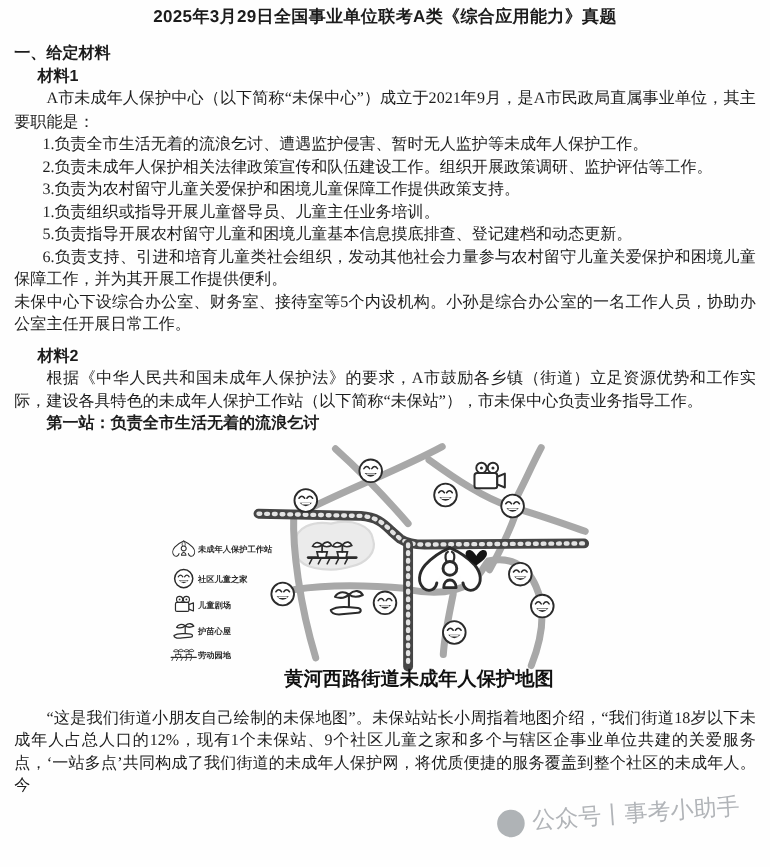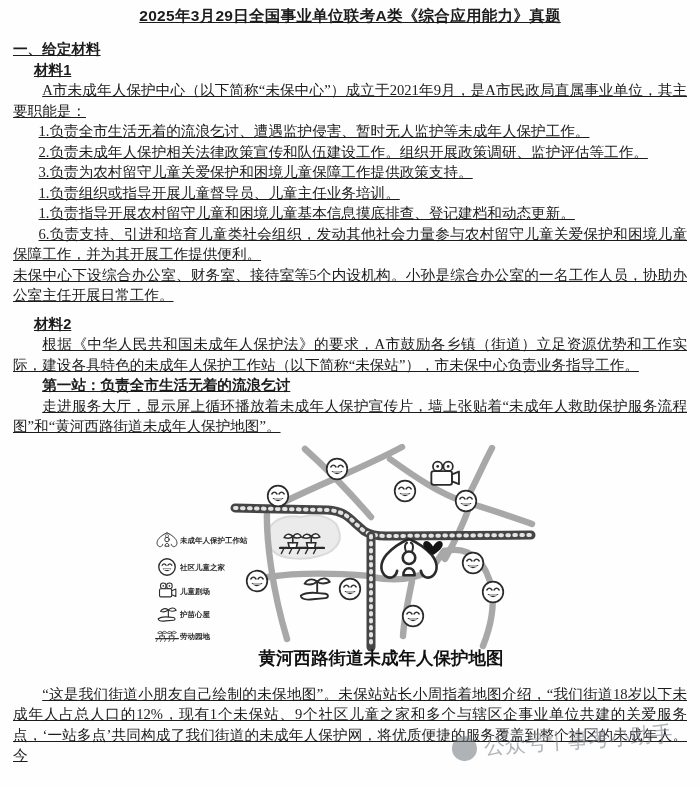--- a/index.html
+++ b/index.html
@@ -1,21 +1,21 @@
 <!DOCTYPE html>
 <html><head>
 <meta charset="utf-8">
 <style>
   html,body{margin:0;padding:0;background:#ffffff;}
   .page{
     width:700px;height:788px;box-sizing:border-box;position:relative;overflow:hidden;
     background:#fefefe;color:#1c1c1c;
     padding:5px 13px 0 13px;
     font-family:"Liberation Serif","DejaVu Serif",serif;
-    font-size:14.6px;line-height:20.5px;text-align:justify;text-decoration:underline;
+    font-size:14.6px;line-height:20.5px;text-align:justify;
   }
   p{margin:0;}
   .hei{font-family:"Liberation Sans","DejaVu Sans",sans-serif;font-weight:700;}
   .title{text-align:center;font-size:15.5px;line-height:22px;letter-spacing:.3px;}
   .sec-head{margin-top:12px;}
   .mat-head{margin-left:21px;}
   .mat-head2{margin-top:8px;margin-left:21px;}
   .ind{text-indent:2em;}
   .duty{text-indent:1.75em;}
   .stop-head{text-indent:2em;}
@@ -38,30 +38,29 @@
   <p class="title hei">2025年3月29日全国事业单位联考A类《综合应用能力》真题</p>
 
   <p class="sec-head hei">一、给定材料</p>
   <p class="mat-head hei">材料1</p>
   <p class="ind">A市未成年人保护中心（以下简称“未保中心”）成立于2021年9月，是A市民政局直属事业单位，其主要职能是：</p>
 
   <p class="duty">1.负责全市生活无着的流浪乞讨、遭遇监护侵害、暂时无人监护等未成年人保护工作。</p>
   <p class="duty">2.负责未成年人保护相关法律政策宣传和队伍建设工作。组织开展政策调研、监护评估等工作。</p>
   <p class="duty">3.负责为农村留守儿童关爱保护和困境儿童保障工作提供政策支持。</p>
   <p class="duty">1.负责组织或指导开展儿童督导员、儿童主任业务培训。</p>
-  <p class="duty">1.负责指导开展农村留守儿童和困境儿童基本信息摸底排查、登记建档和动态更新。</p>
+  <p class="duty">5.负责指导开展农村留守儿童和困境儿童基本信息摸底排查、登记建档和动态更新。</p>
   <p class="duty">6.负责支持、引进和培育儿童类社会组织，发动其他社会力量参与农村留守儿童关爱保护和困境儿童保障工作，并为其开展工作提供便利。</p>
 
   <p>未保中心下设综合办公室、财务室、接待室等5个内设机构。小孙是综合办公室的一名工作人员，协助办公室主任开展日常工作。</p>
 
   <p class="mat-head2 hei">材料2</p>
   <p class="ind">根据《中华人民共和国未成年人保护法》的要求，A市鼓励各乡镇（街道）立足资源优势和工作实际，建设各具特色的未成年人保护工作站（以下简称“未保站”），市未保中心负责业务指导工作。</p>
 
   <p class="stop-head hei">第一站：负责全市生活无着的流浪乞讨</p>
-  <p class="ind">走进服务大厅，显示屏上循环播放着未成年人保护宣传片，墙上张贴着“未成年人救助保护服务流程图”和“黄河西路街道未成年人保护地图”。</p>
 
   <div class="figure">
     <svg width="410" height="232" viewBox="0 0 410 232">
       <defs>
         <g id="sym-smiley">
           <circle r="10.3" fill="#fff" stroke="#2b2b2b" stroke-width="1.7"></circle>
           <path d="M-6.2,-2 Q-3.6,-5.8 -1,-2 M1,-2 Q3.6,-5.8 6.2,-2" fill="none" stroke="#2b2b2b" stroke-width="1.4" stroke-linecap="round"></path>
           <path d="M-5.6,2 Q0,8.6 5.6,2 Z" fill="#2b2b2b"></path>
           <path d="M-3.8,3 L3.8,3" stroke="#fff" stroke-width="1.3"></path>
         </g>

